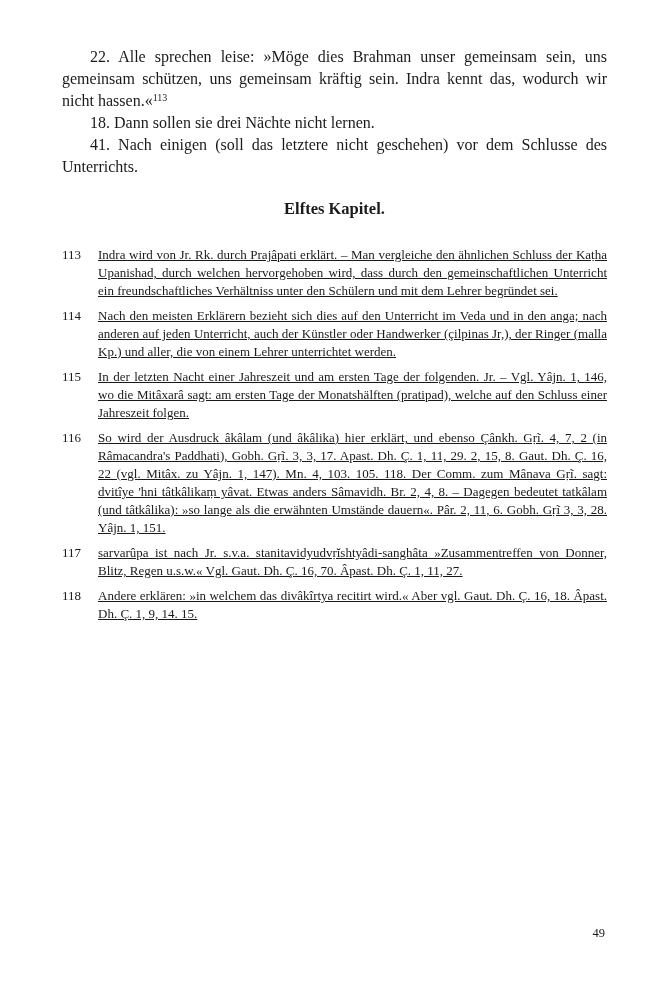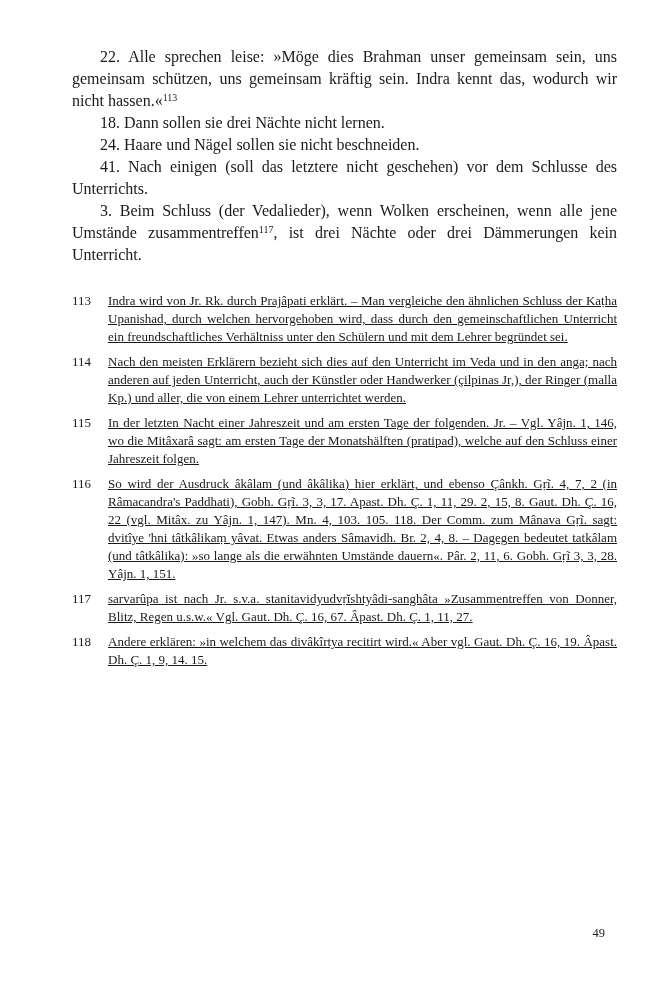--- a/index.html
+++ b/index.html
@@ -10,21 +10,21 @@
   body {
     width: 660px;
     height: 990px;
     position: relative;
     font-family: "Liberation Serif", "DejaVu Serif", serif;
     color: #1a1a1a;
     overflow: hidden;
   }
   .page {
     position: absolute;
-    left: 72px;
+    left: 62px;
     top: 46px;
     width: 545px;
   }
   .main-text p.para {
     margin: 0;
     font-size: 16px;
     line-height: 22px;
     text-align: justify;
     text-indent: 28px;
   }
@@ -71,27 +71,26 @@
   }
 </style>
 </head>
 <body>
 
 <div class="page">
 
   <div class="main-text">
       <p class="para">22. Alle sprechen leise: »Möge dies Brahman unser gemeinsam sein, uns gemeinsam schützen, uns gemeinsam kräftig sein. Indra kennt das, wodurch wir nicht hassen.«<sup>113</sup></p>
       <p class="para">18. Dann sollen sie drei Nächte nicht lernen.</p>
-      <p class="para">24. Haare und Nägel sollen sie nicht beschneiden.</p>
       <p class="para">41. Nach einigen (soll das letztere nicht geschehen) vor dem Schlusse des Unterrichts.</p>
     </div>
 
+  <h2 class="chapter-heading">Elftes Kapitel.</h2>
 
   <div class="main-text">
-      <p class="para">3. Beim Schluss (der Vedalieder), wenn Wolken erscheinen, wenn alle jene Umstände zusammentreffen<sup>117</sup>, ist drei Nächte oder drei Dämmerungen kein Unterricht.</p>
     </div>
 
   <div class="footnotes">
       <div class="footnote">
         <div class="footnote-num">113</div>
         <div class="footnote-text">Indra wird von Jr. Rk. durch Prajâpati erklärt. – Man vergleiche den ähnlichen Schluss der Kaṭha Upanishad, durch welchen hervorgehoben wird, dass durch den gemeinschaftlichen Unterricht ein freundschaftliches Verhältniss unter den Schülern und mit dem Lehrer begründet sei.</div>
       </div>
       <div class="footnote">
         <div class="footnote-num">114</div>
         <div class="footnote-text">Nach den meisten Erklärern bezieht sich dies auf den Unterricht im Veda und in den anga; nach anderen auf jeden Unterricht, auch der Künstler oder Handwerker (çilpinas Jr,), der Ringer (malla Kp.) und aller, die von einem Lehrer unterrichtet werden.</div>
@@ -99,23 +98,23 @@
       <div class="footnote">
         <div class="footnote-num">115</div>
         <div class="footnote-text">In der letzten Nacht einer Jahreszeit und am ersten Tage der folgenden. Jr. – Vgl. Yâjn. 1, 146, wo die Mitâxarâ sagt: am ersten Tage der Monatshälften (pratipad), welche auf den Schluss einer Jahreszeit folgen.</div>
       </div>
       <div class="footnote">
         <div class="footnote-num">116</div>
         <div class="footnote-text">So wird der Ausdruck âkâlam (und âkâlika) hier erklärt, und ebenso Çânkh. Gṛĩ. 4, 7, 2 (in Râmacandra's Paddhati), Gobh. Gṛĩ. 3, 3, 17. Apast. Dh. Ç. 1, 11, 29. 2, 15, 8. Gaut. Dh. Ç. 16, 22 (vgl. Mitâx. zu Yâjn. 1, 147). Mn. 4, 103. 105. 118. Der Comm. zum Mânava Gṛĩ. sagt: dvitîye 'hni tâtkâlikaṃ yâvat. Etwas anders Sâmavidh. Br. 2, 4, 8. – Dagegen bedeutet tatkâlam (und tâtkâlika): »so lange als die erwähnten Umstände dauern«. Pâr. 2, 11, 6. Gobh. Gṛĩ 3, 3, 28. Yâjn. 1, 151.</div>
       </div>
       <div class="footnote">
         <div class="footnote-num">117</div>
-        <div class="footnote-text">sarvarûpa ist nach Jr. s.v.a. stanitavidyudvṛĭshtyâdi-sanghâta »Zusammentreffen von Donner, Blitz, Regen u.s.w.« Vgl. Gaut. Dh. Ç. 16, 67. Âpast. Dh. Ç. 1, 11, 27.</div>
+        <div class="footnote-text">sarvarûpa ist nach Jr. s.v.a. stanitavidyudvṛĭshtyâdi-sanghâta »Zusammentreffen von Donner, Blitz, Regen u.s.w.« Vgl. Gaut. Dh. Ç. 16, 70. Âpast. Dh. Ç. 1, 11, 27.</div>
       </div>
       <div class="footnote">
         <div class="footnote-num">118</div>
-        <div class="footnote-text">Andere erklären: »in welchem das divâkîrtya recitirt wird.« Aber vgl. Gaut. Dh. Ç. 16, 19. Âpast. Dh. Ç. 1, 9, 14. 15.</div>
+        <div class="footnote-text">Andere erklären: »in welchem das divâkîrtya recitirt wird.« Aber vgl. Gaut. Dh. Ç. 16, 18. Âpast. Dh. Ç. 1, 9, 14. 15.</div>
       </div>
     </div>
 
 </div>
 
 <div class="page-number">49</div>
 
 </body></html>

